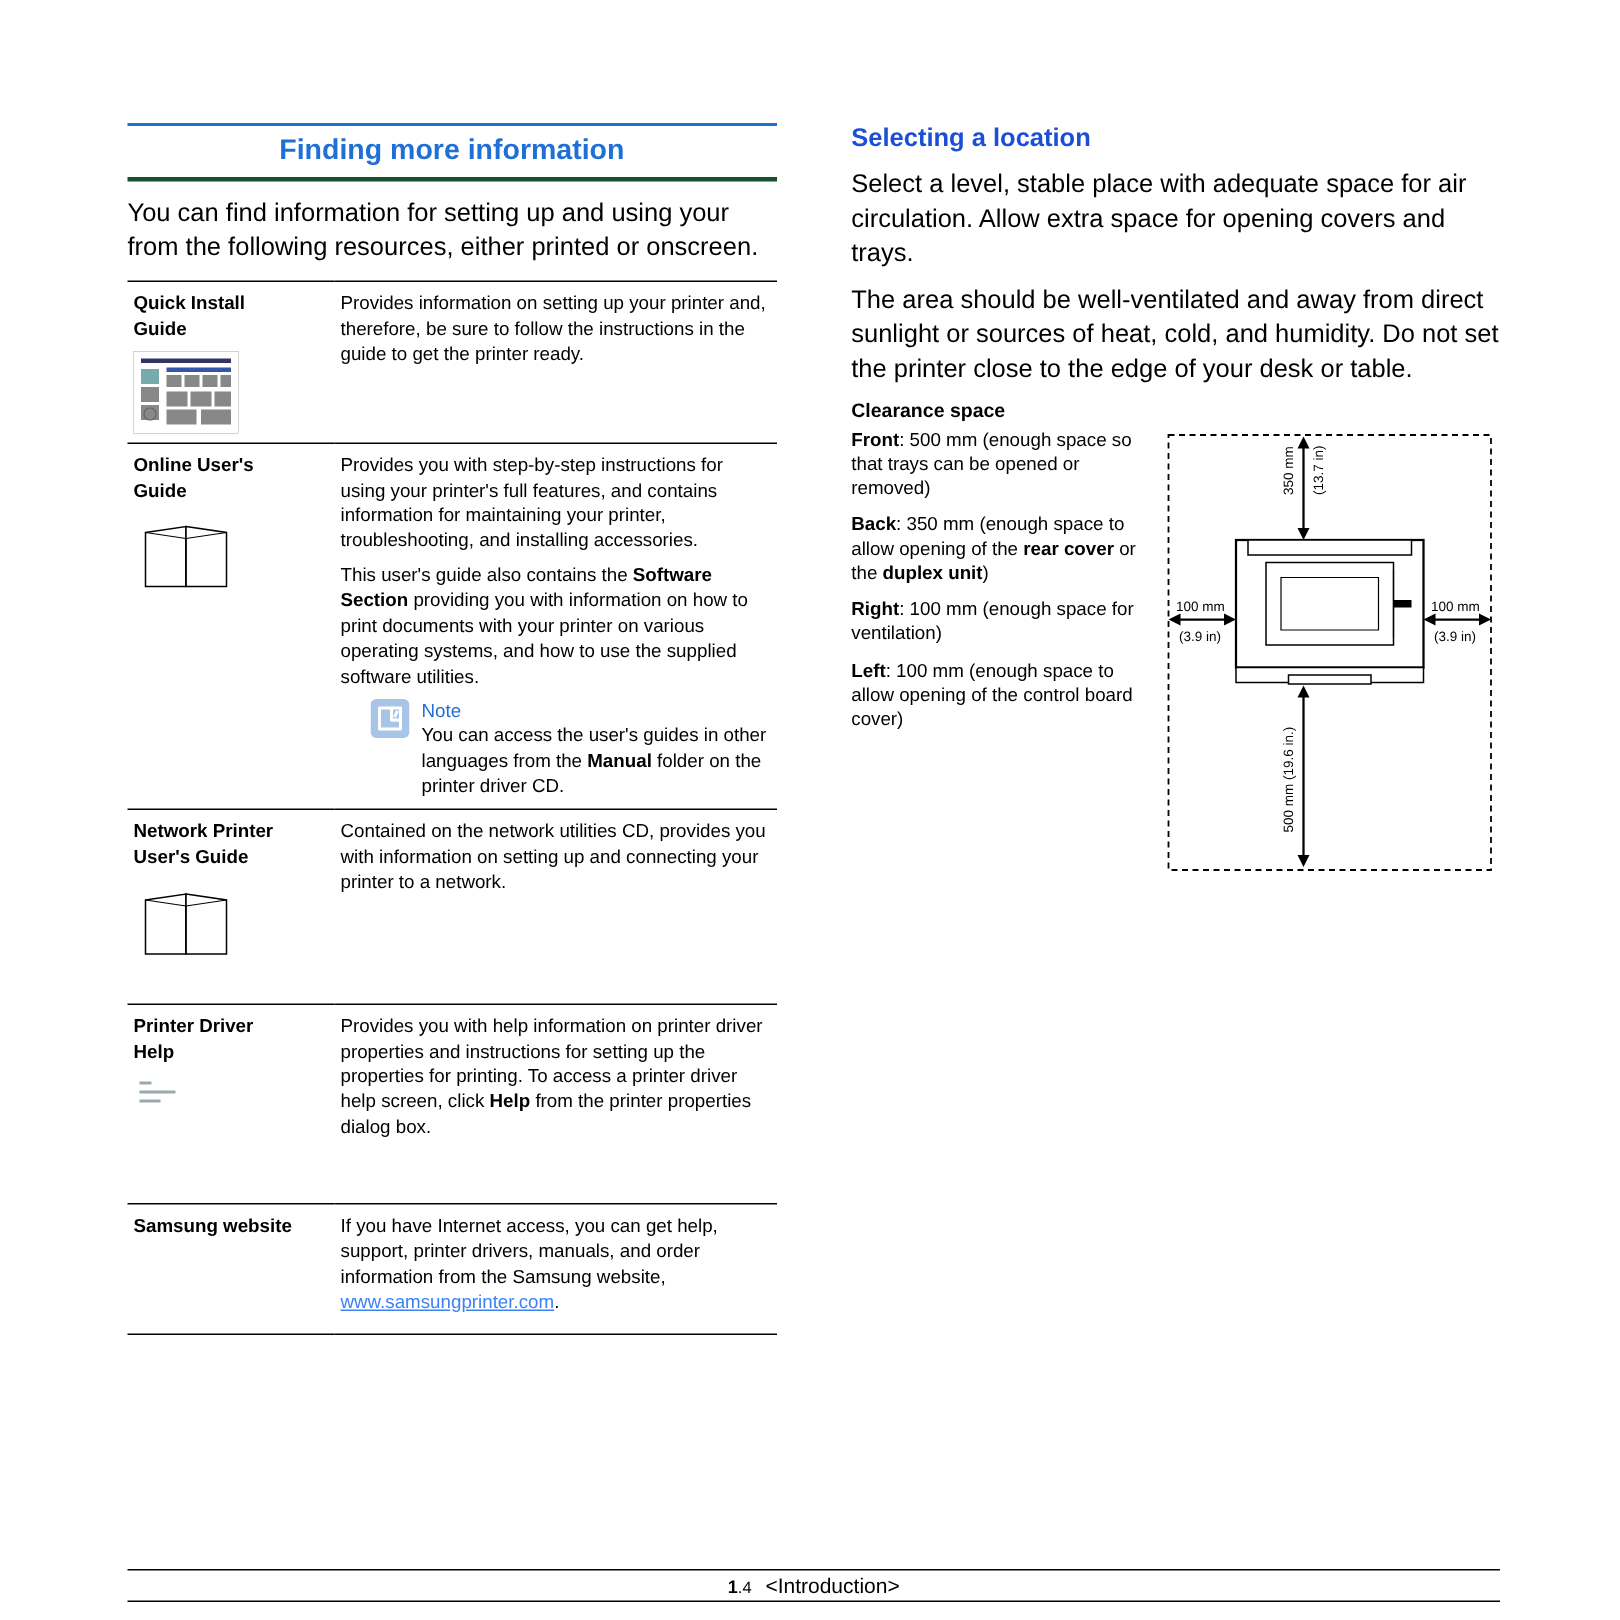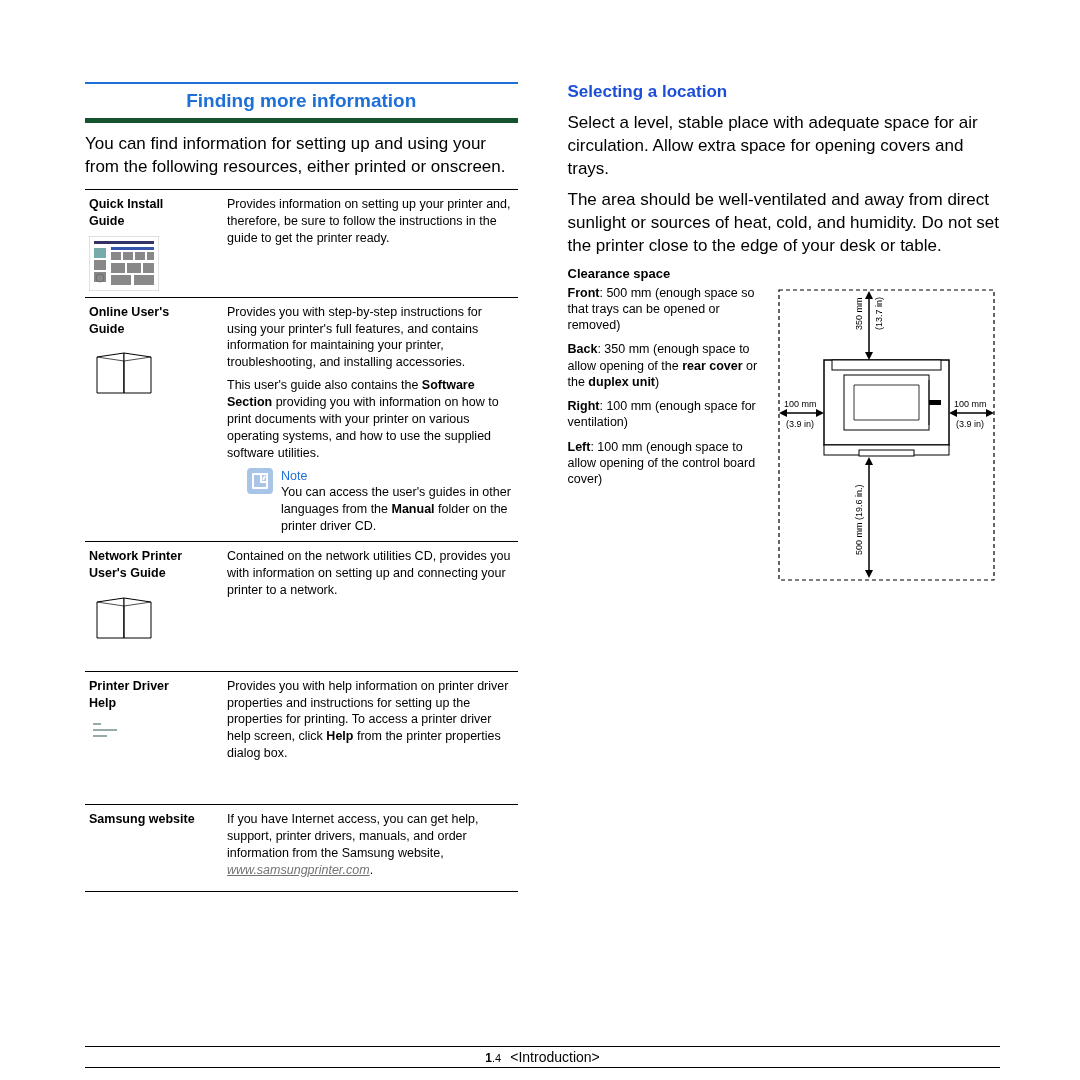--- a/index.html
+++ b/index.html
@@ -21,21 +21,21 @@
   .col {
     flex: 1;
     min-width: 0;
   }
   .left-title {
     color: #1e6fd6;
     font-size: 19px;
     font-weight: bold;
     text-align: center;
     border-top: 2px solid #1e6fd6;
-    border-bottom: 5px solid #14532d;
+    border-bottom: 3px solid #14532d;
     padding: 6px 0;
     margin-bottom: 10px;
   }
   .intro {
     font-size: 17px;
     line-height: 1.35;
     margin-bottom: 10px;
   }
   table.info {
     width: 100%;
@@ -66,21 +66,21 @@
     margin-top: 4px;
     padding-left: 20px;
   }
   .note-icon {
     flex-shrink: 0;
   }
   .note-title {
     color: #1e6fd6;
     font-weight: normal;
   }
-  a.link { color: #737373; text-decoration: underline; font-style: italic; }
+  a.link { color: #3b82f6; text-decoration: underline; }
   .right-title {
     color: #1d4ed8;
     font-size: 17px;
     font-weight: bold;
     margin-bottom: 10px;
   }
   .rp { font-size: 17px; line-height: 1.35; margin: 0 0 8px 0; }
   .sub-h { font-weight: bold; font-size: 13px; margin: 6px 0 4px 0; }
   .clearance {
     display: flex;

